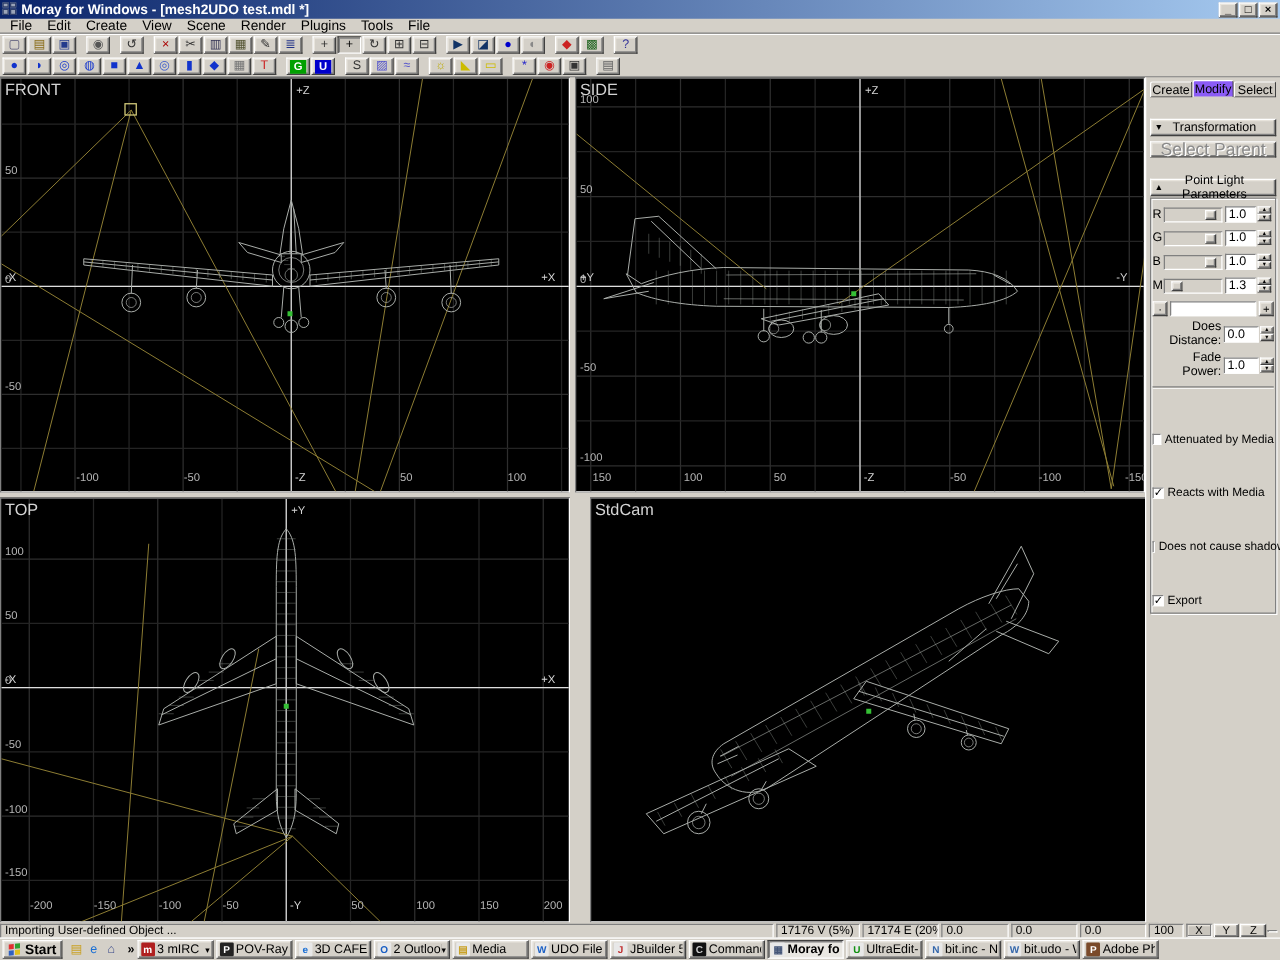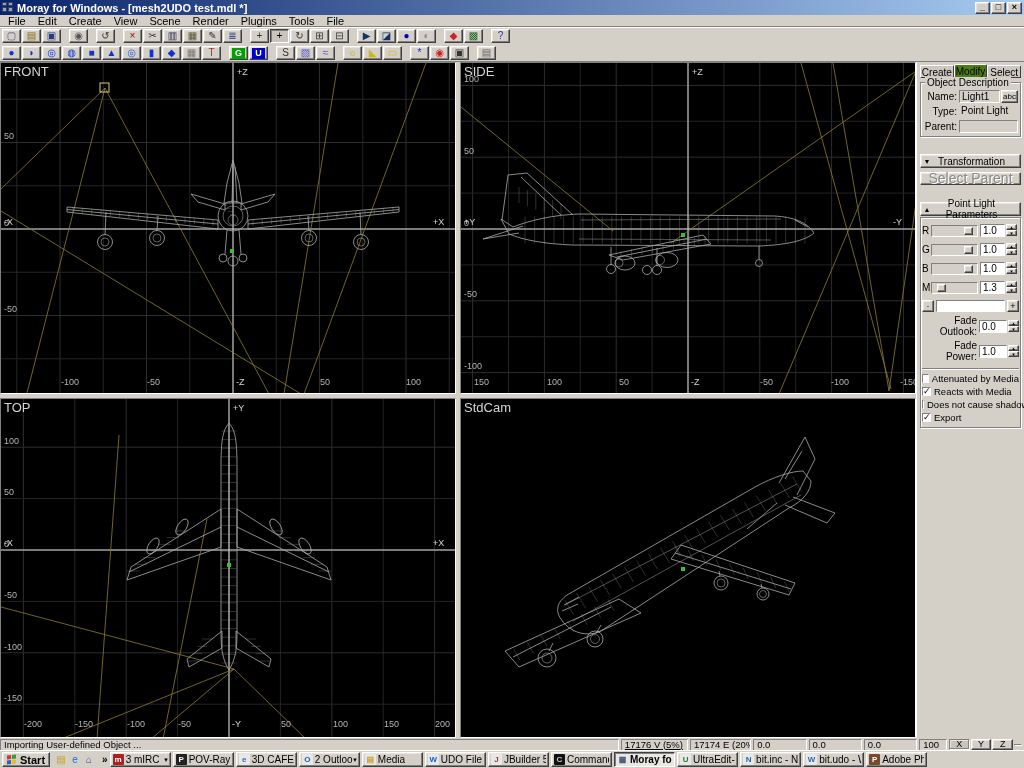--- a/index.html
+++ b/index.html
@@ -43,21 +43,21 @@
   .viewport { position:absolute; background:#000; overflow:hidden;
     border:1px solid; border-color:#808080 #ffffff #ffffff #808080; }
   .vp-label { position:absolute; left:3px; top:1px; color:#d4d4d4; font-size:13px; }
   svg text { fill:#b4b4b4; font-size:9px; font-family:"Liberation Sans",sans-serif; }
   svg text.axislab { fill:#d6d6d6; }
 
   
   #panel { position:absolute; left:916px; top:0; width:108px; height:676px;
     background:#d4d0c8; border-left:1px solid #fff; padding:2px 3px; }
   #tabs { display:flex; height:14px; margin-bottom:2px; }
-  .tab { flex:1; text-align:center; font-size:10px; line-height:13px; background:#4d7c0f;
+  .tab { flex:1; text-align:center; font-size:10px; line-height:13px; background:#8b5cf6;
     border:1px solid; border-color:#fff #404040 #d4d0c8 #fff; border-radius:2px 2px 0 0; }
   .tab.inactive { border-bottom:1px solid #404040; background:#ccc8c0; height:13px; margin-top:1px; }
   .groupbox { position:relative; border:1px solid #808080; box-shadow:1px 1px 0 #fff,
     inset 1px 1px 0 #fff; padding:7px 2px 3px 2px; margin-top:4px; }
   .legend { position:absolute; top:-6px; left:4px; background:#d4d0c8; padding:0 2px;
     font-size:10px; }
   .prow { display:flex; align-items:center; margin-bottom:2px; }
   .plabel { width:36px; text-align:right; font-size:10px; padding-right:2px; }
   .pfield { flex:1; height:13px; font-size:10px; line-height:11px; padding-left:2px;
     overflow:hidden; white-space:nowrap; }
@@ -78,21 +78,21 @@
   .sval { width:25px; height:13px; font-size:10px; line-height:11px; padding-left:2px; }
   .spin { display:flex; flex-direction:column; width:11px; height:13px; margin-left:1px; }
   .spin > div { height:6px; font-size:5px; line-height:5px; text-align:center; }
   #color-row { display:flex; align-items:center; margin:3px 0 2px 0; }
   .cbtn { width:12px; height:12px; text-align:center; font-size:9px; line-height:10px; }
   #color-swatch { flex:1; height:12px; margin:0 2px; }
   .frow { display:flex; align-items:center; margin-top:3px; }
   .flabel { flex:1; text-align:right; font-size:10px; padding-right:2px; }
   .fval { width:28px; height:13px; font-size:10px; line-height:11px; padding-left:2px; }
   #checks { margin-top:6px; border-top:1px solid #808080; box-shadow:0 1px 0 #fff inset; padding-top:4px; }
-  .crow { display:flex; align-items:center; margin-bottom:2px; }
+  .crow { display:flex; align-items:center; margin-bottom:2px;margin-top:32px; }
   .cb { width:9px; height:9px; background:#fff; border:1px solid;
     border-color:#808080 #fff #fff #808080; font-size:9px; line-height:7px; margin-right:3px; }
   .clabel { font-size:9.5px; white-space:nowrap; }
 
   
   #statusbar { position:absolute; top:738px; left:0; width:1024px; height:12px;
     display:flex; align-items:center; background:#d4d0c8; padding-top:1px; }
   .scell { font-size:9.5px; line-height:10px; padding:0 3px; margin-right:2px;
     white-space:nowrap; overflow:hidden; }
   .sbtn { font-size:9px; line-height:9px; text-align:center; width:21px; margin-right:1px; }
@@ -654,21 +654,21 @@
             <g stroke="#9aa09a" stroke-width="0.6" opacity="0.5">
               <line x1="245" y1="240" x2="255" y2="240"></line>
               <line x1="249.66666666666666" y1="247.33333333333334" x2="259.66666666666663" y2="247.33333333333334"></line>
               <line x1="254.33333333333331" y1="254.66666666666666" x2="264.3333333333333" y2="254.66666666666666"></line>
               <line x1="259" y1="262" x2="269" y2="262"></line>
             </g>
           </svg>
         <span class="vp-label">TOP</span>
       </div>
 
-      <div class="viewport" id="vp-std" style="left:460px;top:336px;width:456px;height:340px;">
+      <div class="viewport" id="vp-std" style="left:472px;top:336px;width:456px;height:340px;">
         <svg id="svg-std" width="456" height="340">
           <g stroke="#a9ada9" fill="none" stroke-width="0.8">
             <path d="M100,220 C94,212 96,203 106,196 L294,88 C312,78 331,72 342,72 L350,82 C350,92 342,102 328,109 L140,232 C122,240 106,230 100,220 Z"></path>
             <path d="M104,206 L336,85 M112,222 L340,96" opacity=".6"></path>
             <path d="M318,84 L344,38 354,60 336,96 M324,80 L341,52"></path>
             <path d="M332,98 L374,114 366,124 324,106 M316,104 L286,130"></path>
             <path d="M158,200 L44,252 58,268 180,214 Z M150,208 L52,258"></path>
             <path d="M210,160 L328,196 334,184 220,146 Z M214,154 L330,190"></path>
             <path d="M92,244 L88,252 M140,226 L136,233 M258,172 L259,177 M300,185 L301,189"></path>
             <circle cx="86" cy="259" r="9"></circle>
@@ -730,36 +730,20 @@
       </div>
     </div>
 
     <div id="panel">
       <div id="tabs">
           <span class="tab inactive">Create</span>
           <span class="tab">Modify</span>
           <span class="tab inactive">Select</span>
         </div>
 
-      <div class="groupbox">
-        <span class="legend">Object Description</span>
-        <div class="prow">
-          <span class="plabel">Name:</span>
-          <div class="pfield sunken">Light1</div>
-          <div class="abc-btn raised">abc</div>
-        </div>
-        <div class="prow">
-          <span class="plabel">Type:</span>
-          <div class="pfield" style="border:none;">Point Light</div>
-        </div>
-        <div class="prow" style="margin-bottom:0;">
-          <span class="plabel">Parent:</span>
-          <div class="pfield sunken"></div>
-        </div>
-      </div>
 
       <div class="hdr-btn raised">
         <span class="hdr-arrow">▼</span>
         <span class="hdr-text">Transformation</span>
       </div>
 
       <div id="select-parent" class="raised">Select Parent</div>
 
       <div class="hdr-btn raised">
         <span class="hdr-arrow">▲</span>
@@ -812,21 +796,21 @@
                 <div class="raised">▾</div>
               </div>
             </div>
           </div>
         <div id="color-row">
           <div class="cbtn raised">·</div>
           <div id="color-swatch" class="white-sunken"></div>
           <div class="cbtn raised">+</div>
         </div>
         <div class="frow">
-          <span class="flabel">Fade Outlook:</span>
+          <span class="flabel">Does Distance:</span>
           <div class="fval white-sunken">0.0</div>
           <div class="spin">
             <div class="raised">▴</div>
             <div class="raised">▾</div>
           </div>
         </div>
         <div class="frow">
           <span class="flabel">Fade Power:</span>
           <div class="fval white-sunken">1.0</div>
           <div class="spin">
@@ -851,21 +835,21 @@
               <div class="cb">✓</div>
               <span class="clabel">Export</span>
             </div>
           </div>
       </div>
     </div>
   </div>
 
   <div id="statusbar">
     <div class="scell sunken" style="width:628px;">Importing User-defined Object ...</div>
-    <div class="scell sunken" style="width:68px;text-decoration:underline;">17176 V (5%)</div>
+    <div class="scell sunken" style="width:68px;">17176 V (5%)</div>
     <div class="scell sunken" style="width:62px;">17174 E (20%)</div>
     <div class="scell sunken" style="width:54px;">0.0</div>
     <div class="scell sunken" style="width:54px;">0.0</div>
     <div class="scell sunken" style="width:54px;">0.0</div>
     <div class="scell sunken" style="width:28px;">100</div>
     <div class="sbtn raised pressed">X</div>
     <div class="sbtn raised">Y</div>
     <div class="sbtn raised">Z</div>
     <div class="scell sunken" style="flex:1;"></div>
   </div>

